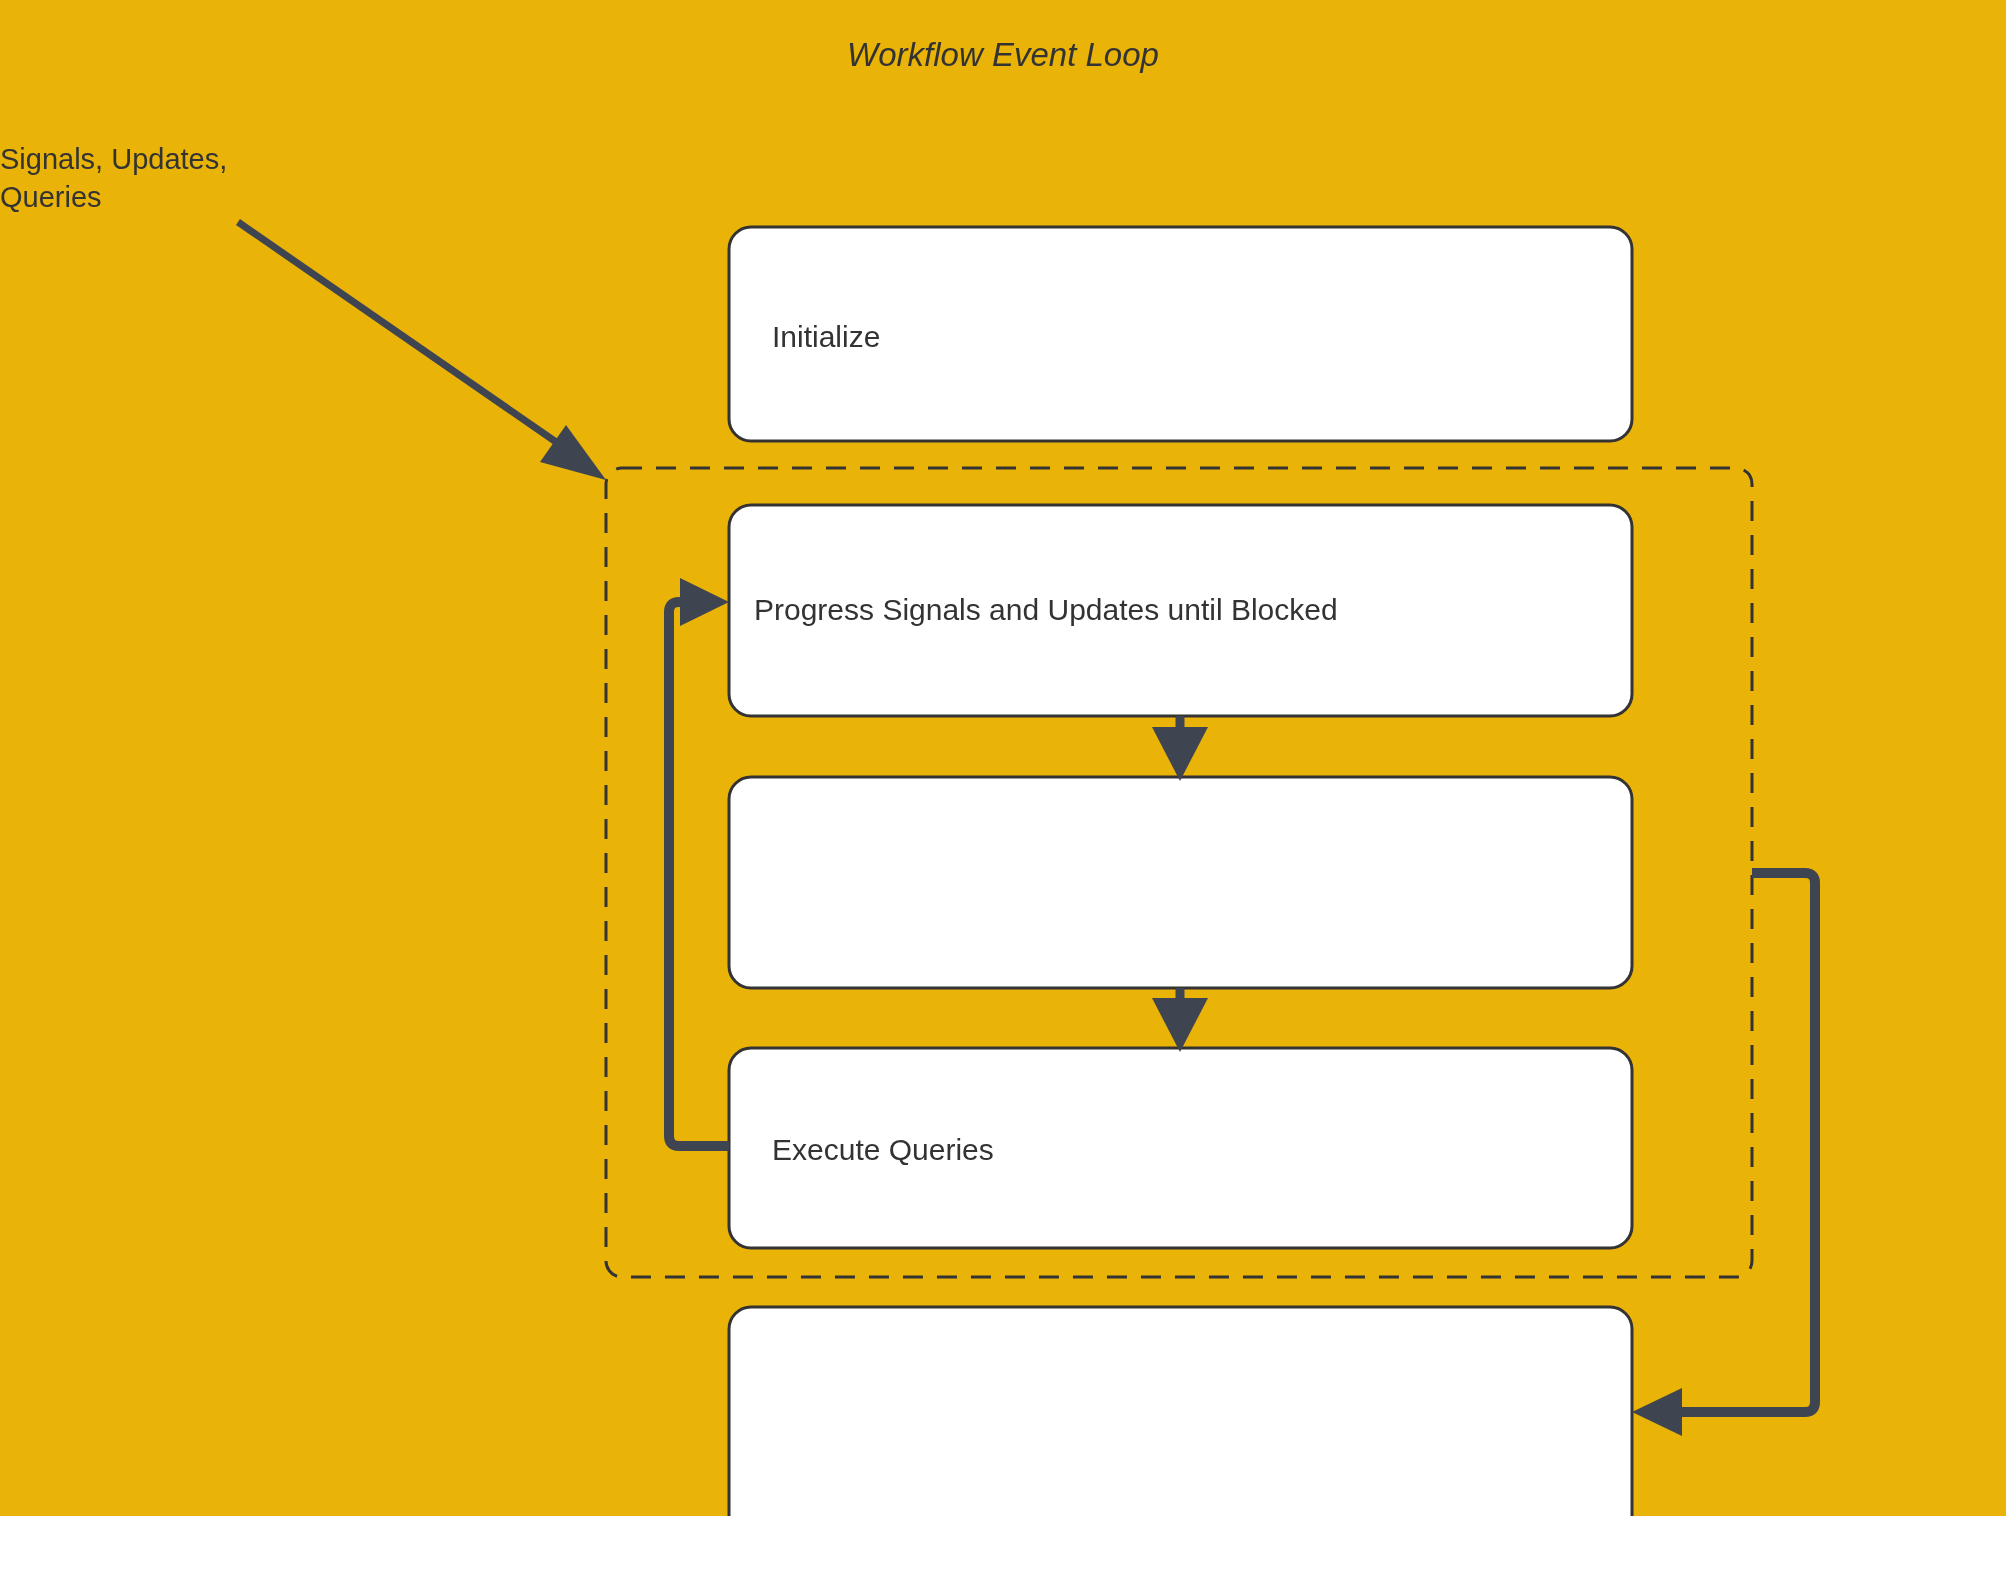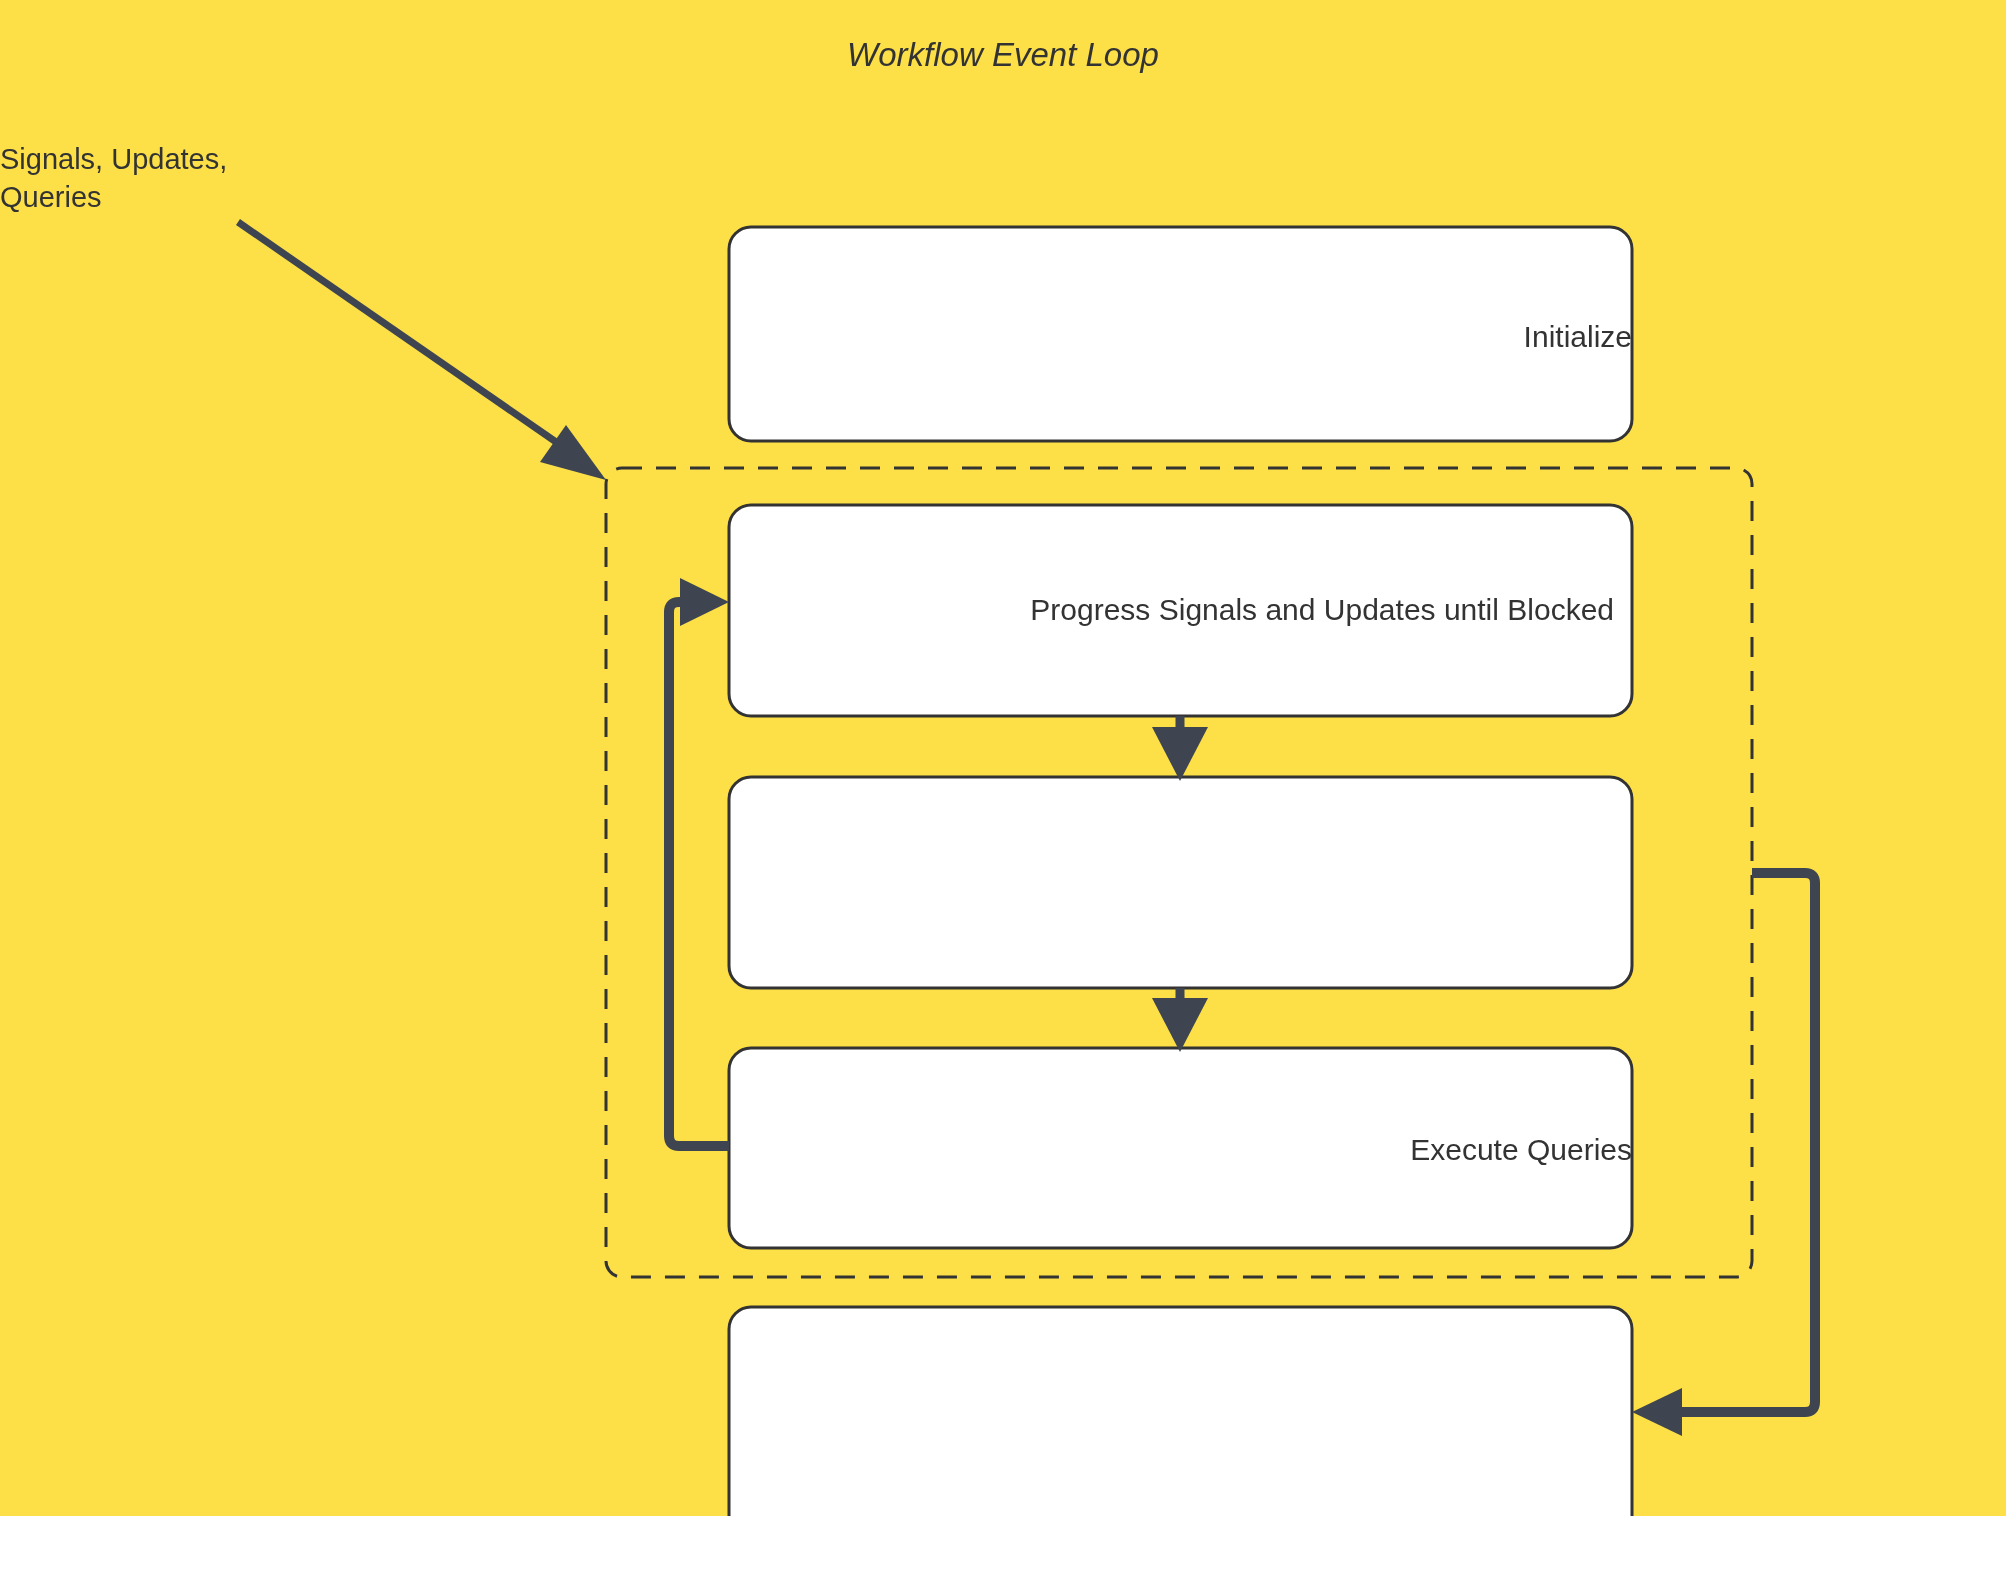--- a/index.html
+++ b/index.html
@@ -4,47 +4,48 @@
 <style>
   html, body {
     margin: 0;
     padding: 0;
     background: #ffffff;
   }
   #canvas {
     position: relative;
     width: 2006px;
     height: 1516px;
-    background: #fde047;
+    background: #eab308;
     overflow: hidden;
     font-family: "Liberation Sans", sans-serif;
   }
   #diagram-svg {
     position: absolute;
     left: 0;
     top: 0;
     width: 2006px;
     height: 1576px;
   }
   .layer-text {
     position: absolute;
     left: 0;
     top: 0;
     width: 2006px;
     height: 1576px;
     pointer-events: none;
   }
   .node-label {
     position: absolute;
-    text-align: right;
+    text-align: left;
     color: #333333;
     font-size: 30px;
     line-height: 1.28;
     font-family: "Liberation Sans", sans-serif;
     white-space: pre-line;
+    padding-left: 43px;
   }
   .diagram-title {
     position: absolute;
     left: 0;
     top: 36px;
     width: 2006px;
     text-align: center;
     font-style: italic;
     font-size: 33px;
     color: #333333;

